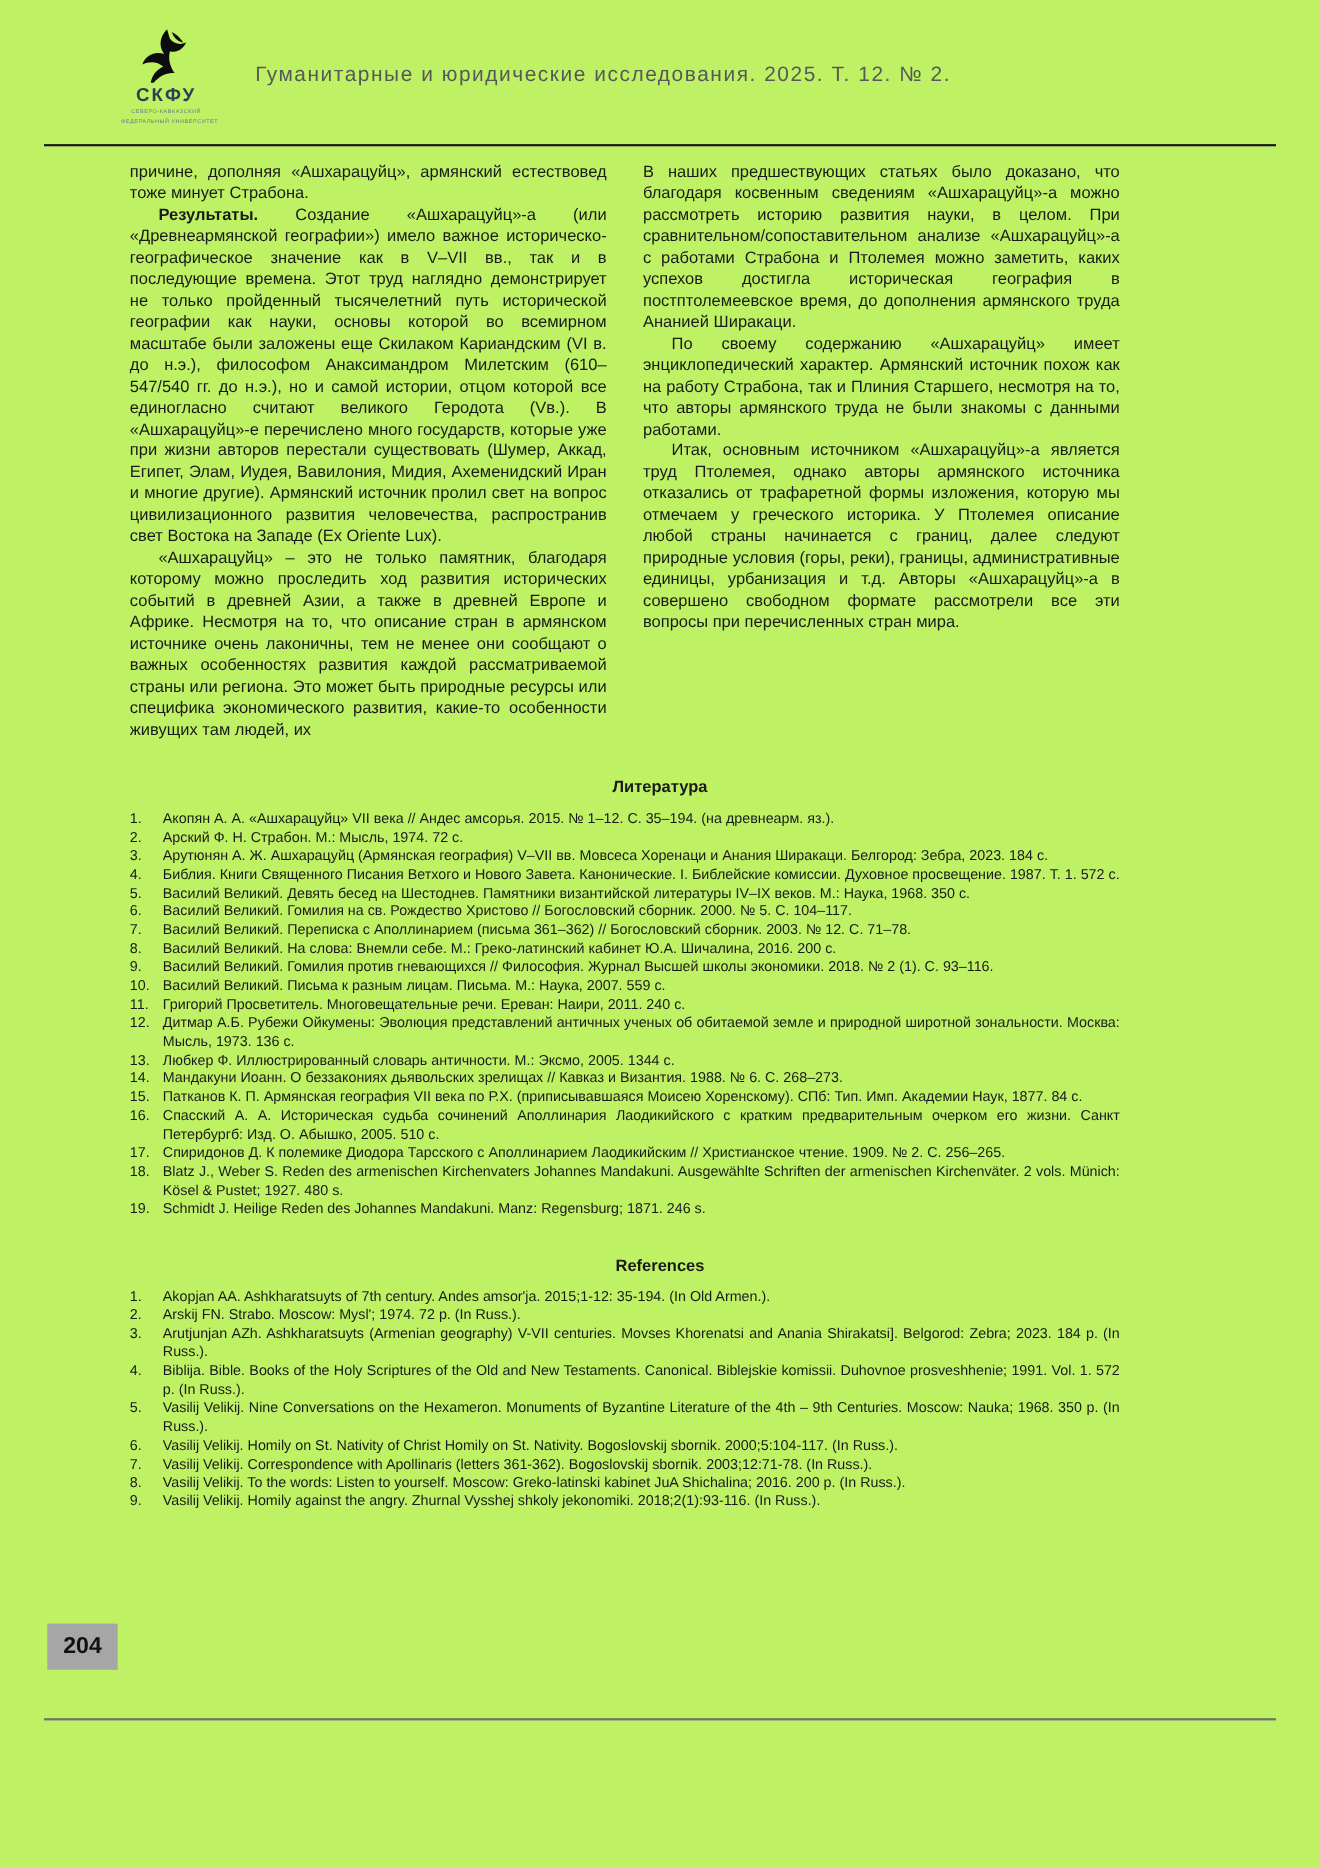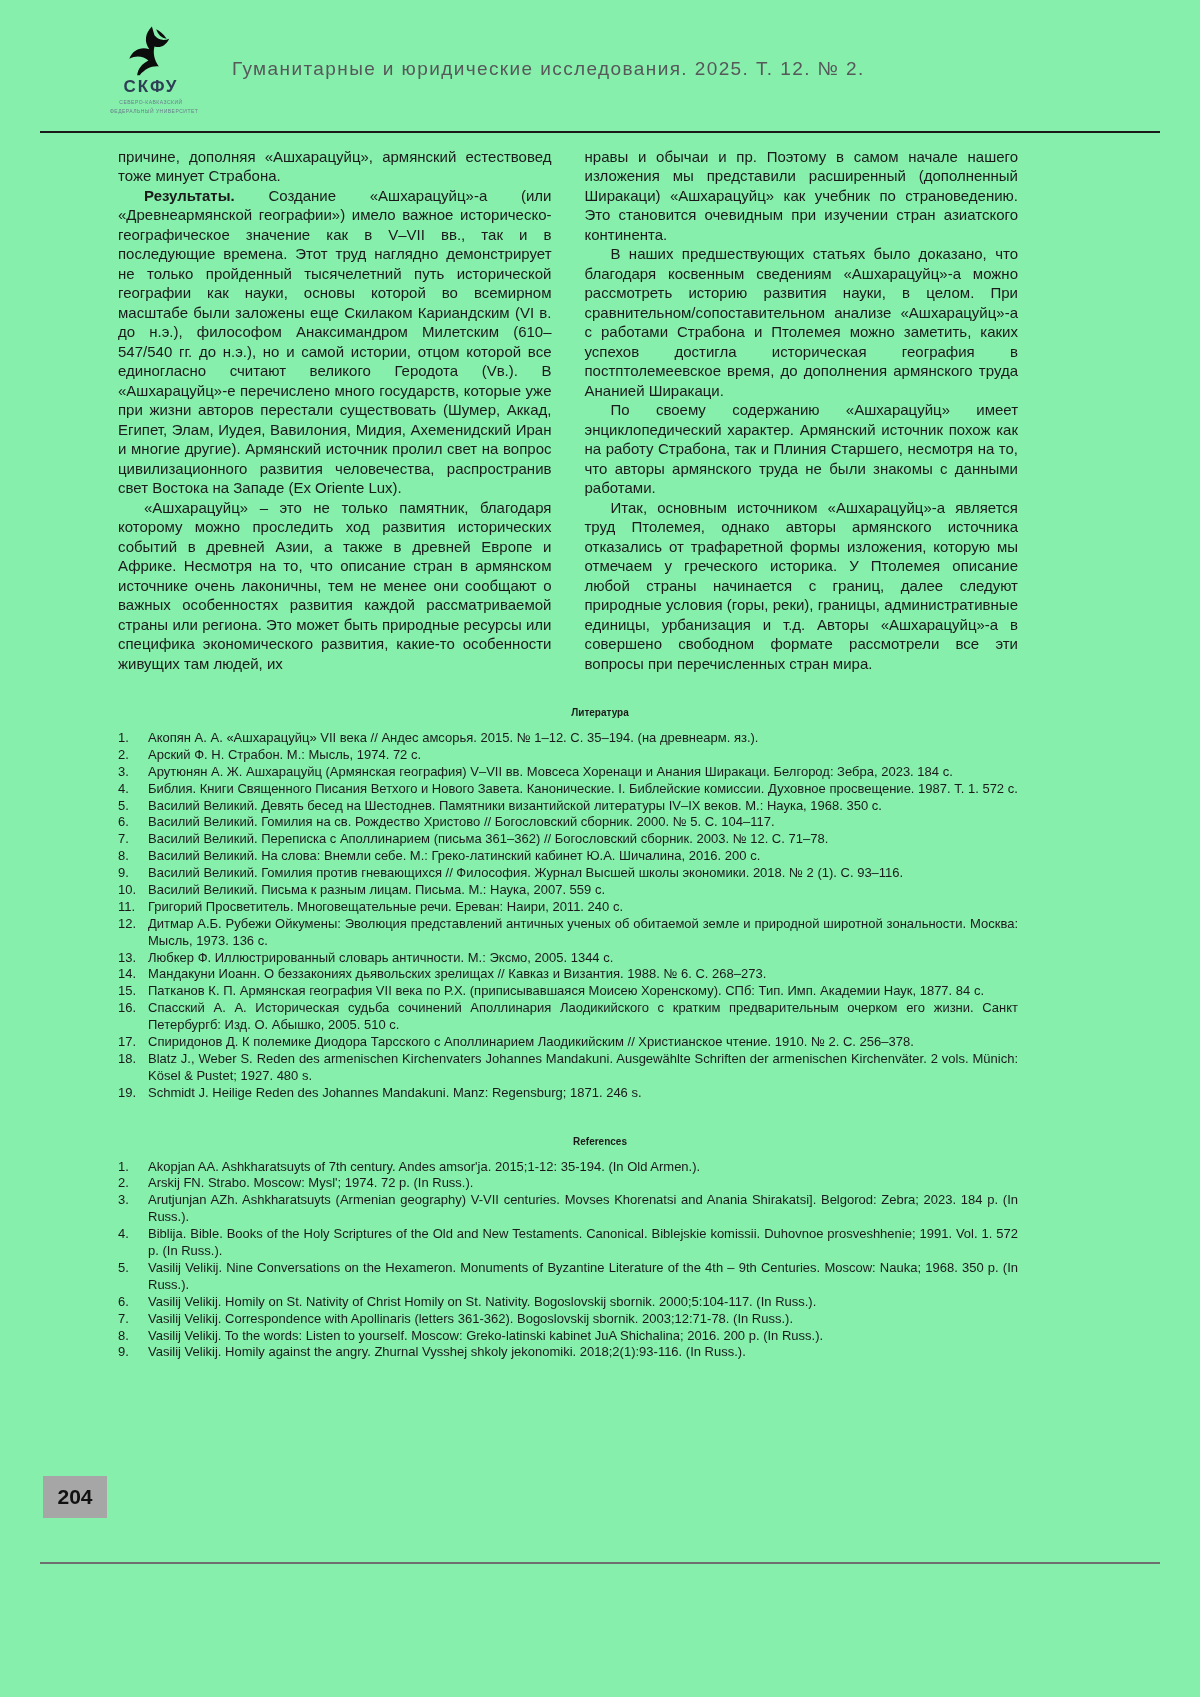--- a/index.html
+++ b/index.html
@@ -1,41 +1,41 @@
 <!DOCTYPE html>
 <html><head>
 <meta charset="utf-8">
 <style>
   * { box-sizing: border-box; }
   body { margin: 0; background: #ffffff; }
   .page {
     position: relative;
     width: 1200px;
     height: 1697px;
-    background: #86efac;
+    background: #bef264;
     font-family: "Liberation Sans", sans-serif;
     color: #1a1a1a;
     overflow: hidden;
   }
   
   .header { display: flex; align-items: center; padding: 24px 40px 10px 110px; }
   .logo { width: 82px; text-align: center; flex: 0 0 auto; }
   .logo svg { display: block; margin: 0 auto; }
   .logo-acronym { font-weight: bold; font-size: 17px; letter-spacing: 2px; color: #2e3f55; margin-top: 1px; }
   .logo-subtitle { font-size: 5px; letter-spacing: 0.5px; color: #6b7c8c; line-height: 1.35; margin-top: 2px; white-space: nowrap; }
   .journal-title { margin-left: 40px; font-size: 19px; letter-spacing: 1.4px; color: #57585a; }
   .header-rule { height: 2px; background: #1a1a1a; margin: 6px 40px 0 40px; }
   
   .columns { display: flex; gap: 33px; margin: 14px 0 0 118px; width: 900px; }
   .col { width: 440px; text-align: justify; font-size: 15px; line-height: 1.3; }
   .col p { margin: 0; text-indent: 26px; }
   .col p:first-of-type { text-indent: 0; }
   .lead { font-weight: bold; }
   
-  .section-heading { text-align: center; font-weight: bold; font-size: 10px; margin: 34px 0 12px 0; }
+  .section-heading { text-align: center; font-weight: bold; font-size: 15px; margin: 34px 0 12px 0; }
   .ref-list { margin: 0 0 0 118px; width: 900px; font-size: 13px; line-height: 1.3;
               text-align: justify; list-style: none; padding: 0; counter-reset: n; }
   .ref-list li { counter-increment: n; position: relative; padding-left: 30px; }
   .ref-list li::before { content: counter(n) "."; position: absolute; left: 0; }
   
   .page-number {
     position: absolute; left: 43px; top: 1476px;
     width: 64px; height: 42px;
     background: #a6a6a6; color: #111111;
     font-weight: bold; font-size: 21px;
@@ -69,21 +69,20 @@
     <div class="col">
 
         <p><b class="lead"></b><span>причине, дополняя «Ашхарацуйц», армянский естествовед тоже минует Страбона.</span></p>
 
         <p><b class="lead">Результаты.</b><span> Создание «Ашхарацуйц»-а (или «Древнеармянской географии») имело важное историческо-географическое значение как в V–VII вв., так и в последующие времена. Этот труд наглядно демонстрирует не только пройденный тысячелетний путь исторической географии как науки, основы которой во всемирном масштабе были заложены еще Скилаком Кариандским (VI в. до н.э.), философом Анаксимандром Милетским (610–547/540 гг. до н.э.), но и самой истории, отцом которой все единогласно считают великого Геродота (Vв.). В «Ашхарацуйц»-е перечислено много государств, которые уже при жизни авторов перестали существовать (Шумер, Аккад, Египет, Элам, Иудея, Вавилония, Мидия, Ахеменидский Иран и многие другие). Армянский источник пролил свет на вопрос цивилизационного развития человечества, распространив свет Востока на Западе (Ex Oriente Lux).</span></p>
 
         <p><b class="lead"></b><span>«Ашхарацуйц» – это не только памятник, благодаря которому можно проследить ход развития исторических событий в древней Азии, а также в древней Европе и Африке. Несмотря на то, что описание стран в армянском источнике очень лаконичны, тем не менее они сообщают о важных особенностях развития каждой рассматриваемой страны или региона. Это может быть природные ресурсы или специфика экономического развития, какие-то особенности живущих там людей, их</span></p>
       </div>
     <div class="col">
 
-        <p><b class="lead"></b><span>нравы и обычаи и пр. Поэтому в самом начале нашего изложения мы представили расширенный (дополненный Ширакаци) «Ашхарацуйц» как учебник по страноведению. Это становится очевидным при изучении стран азиатского континента.</span></p>
 
         <p><b class="lead"></b><span>В наших предшествующих статьях было доказано, что благодаря косвенным сведениям «Ашхарацуйц»-а можно рассмотреть историю развития науки, в целом. При сравнительном/сопоставительном анализе «Ашхарацуйц»-а с работами Страбона и Птолемея можно заметить, каких успехов достигла историческая география в постптолемеевское время, до дополнения армянского труда Ананией Ширакаци.</span></p>
 
         <p><b class="lead"></b><span>По своему содержанию «Ашхарацуйц» имеет энциклопедический характер. Армянский источник похож как на работу Страбона, так и Плиния Старшего, несмотря на то, что авторы армянского труда не были знакомы с данными работами.</span></p>
 
         <p><b class="lead"></b><span>Итак, основным источником «Ашхарацуйц»-а является труд Птолемея, однако авторы армянского источника отказались от трафаретной формы изложения, которую мы отмечаем у греческого историка. У Птолемея описание любой страны начинается с границ, далее следуют природные условия (горы, реки), границы, административные единицы, урбанизация и т.д. Авторы «Ашхарацуйц»-а в совершено свободном формате рассмотрели все эти вопросы при перечисленных стран мира.</span></p>
       </div>
   </div>
 
   <div class="section-heading">Литература</div>
@@ -114,21 +113,21 @@
       <li>Дитмар А.Б. Рубежи Ойкумены: Эволюция представлений античных ученых об обитаемой земле и природной широтной зональности. Москва: Мысль, 1973. 136 с.</li>
 
       <li>Любкер Ф. Иллюстрированный словарь античности. М.: Эксмо, 2005. 1344 с.</li>
 
       <li>Мандакуни Иоанн. О беззакониях дьявольских зрелищах // Кавказ и Византия. 1988. № 6. С. 268–273.</li>
 
       <li>Патканов К. П. Армянская география VII века по Р.Х. (приписывавшаяся Моисею Хоренскому). СПб: Тип. Имп. Академии Наук, 1877. 84 с.</li>
 
       <li>Спасский А. А. Историческая судьба сочинений Аполлинария Лаодикийского с кратким предварительным очерком его жизни. Санкт Петербургб: Изд. О. Абышко, 2005. 510 с.</li>
 
-      <li>Спиридонов Д. К полемике Диодора Тарсского с Аполлинарием Лаодикийским // Христианское чтение. 1910. № 2. С. 256–378.</li>
+      <li>Спиридонов Д. К полемике Диодора Тарсского с Аполлинарием Лаодикийским // Христианское чтение. 1909. № 2. С. 256–265.</li>
 
       <li>Blatz J., Weber S. Reden des armenischen Kirchenvaters Johannes Mandakuni. Ausgewählte Schriften der armenischen Kirchenväter. 2 vols. Münich: Kösel &amp; Pustet; 1927. 480 s.</li>
 
       <li>Schmidt J. Heilige Reden des Johannes Mandakuni. Manz: Regensburg; 1871. 246 s.</li>
     </ol>
 
   <div class="section-heading">References</div>
   <ol class="ref-list">
 
       <li>Akopjan AA. Ashkharatsuyts of 7th century. Andes amsor'ja. 2015;1-12: 35-194. (In Old Armen.).</li>

